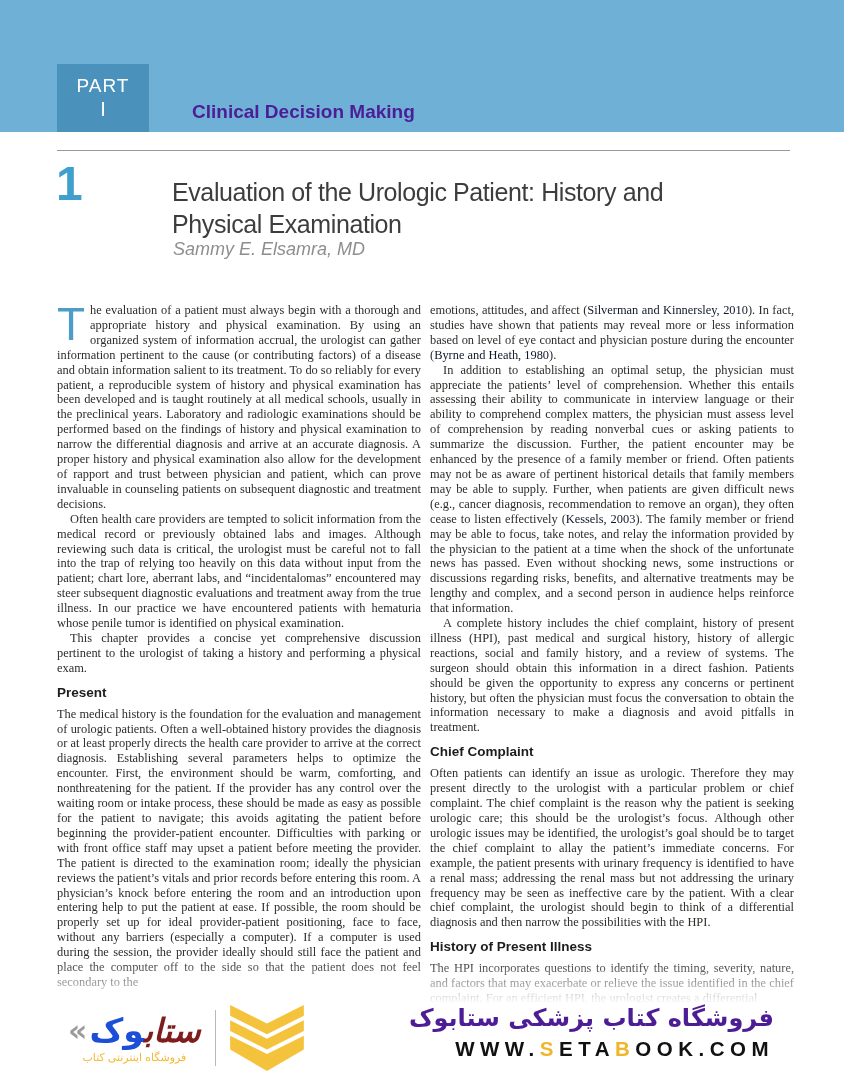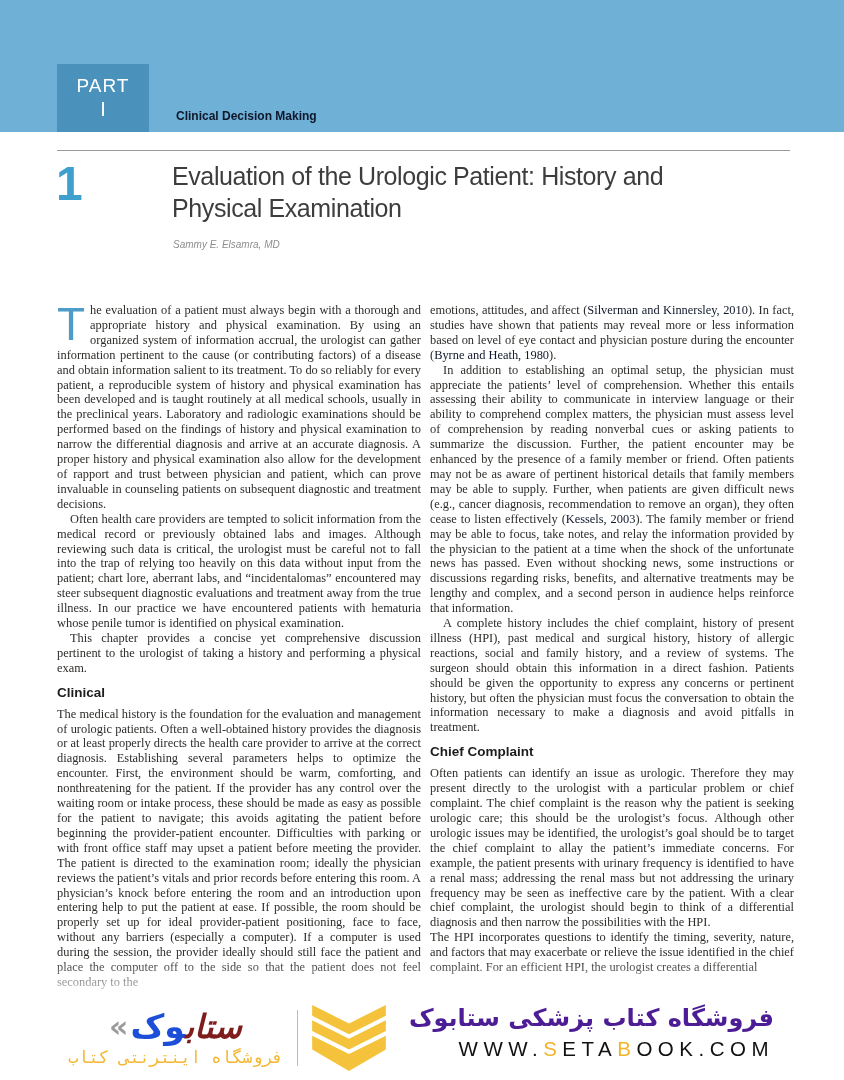--- a/index.html
+++ b/index.html
@@ -10,37 +10,37 @@
   
   .banner{position:absolute;top:0;left:0;width:844px;height:132px;background:#6FB0D7;}
   .part-box{
     position:absolute;left:57px;top:64px;width:92px;height:68px;background:#4A92BC;
     display:flex;flex-direction:column;align-items:center;justify-content:center;
     color:#ffffff;font-family:"Liberation Sans",sans-serif;
   }
   .part-label{font-size:19px;letter-spacing:1px;line-height:22px;}
   .part-numeral{font-size:20px;line-height:24px;}
   .banner-title{
-    position:absolute;left:176px;bottom:9px;color:#0f172a;
-    font-family:"Liberation Sans",sans-serif;font-weight:bold;font-size:12px;
+    position:absolute;left:192px;bottom:9px;color:#4c1d95;
+    font-family:"Liberation Sans",sans-serif;font-weight:bold;font-size:19px;
   }
   
   .rule{position:absolute;top:150px;left:57px;width:733px;height:1px;background:#9a9a9a;}
   .chapter-number{
     position:absolute;left:56px;top:160px;color:#3FA0CE;
     font-family:"Liberation Sans",sans-serif;font-weight:bold;font-size:48px;line-height:48px;
   }
   .chapter-title{
-    position:absolute;left:172px;top:160px;max-width:560px;color:#3d3d3d;
+    position:absolute;left:172px;top:176px;max-width:560px;color:#3d3d3d;
     font-family:"Liberation Sans",sans-serif;font-size:25px;line-height:32px;
     letter-spacing:-0.4px;font-weight:normal;
   }
   .chapter-author{
     position:absolute;left:173px;top:239px;color:#8e8e8e;
-    font-family:"Liberation Sans",sans-serif;font-style:italic;font-size:10px;
+    font-family:"Liberation Sans",sans-serif;font-style:italic;font-size:18px;
   }
   
   .columns{
     position:absolute;top:303px;left:57px;width:737px;display:flex;gap:9px;
   }
   .col{width:364px;text-align:justify;color:#2e2c29;font-size:12.4px;line-height:14.9px;}
   .body-p{margin:0;}
   .body-p.ind{text-indent:13px;}
   .dropcap{
     float:left;color:#4E9CC8;font-family:"Liberation Sans",sans-serif;
@@ -62,31 +62,31 @@
   }
   .footer{position:absolute;left:0;top:1003px;width:844px;height:77px;background:#ffffff;}
   .logo-group{position:absolute;left:68px;top:2px;display:flex;align-items:center;}
   .logo-word-wrap{display:flex;flex-direction:column;align-items:center;}
   .logo-word{display:flex;align-items:center;font-family:"DejaVu Sans",sans-serif;
     font-weight:bold;font-size:33px;line-height:36px;}
   .angle-mark{color:#9b9b9b;font-size:30px;margin-right:2px;}
   .lg-gray{color:#1d4ed8;}
   .lg-gold{color:#7f1d1d;font-style:italic;}
   .logo-tagline{
-    font-family:Liberation Mono, monospace;font-size:17px;color:#F5B731;margin-top:2px;
+    font-family:Liberation Sans, sans-serif;font-size:11px;color:#F5B731;margin-top:2px;
   }
   .logo-divider{width:1px;height:56px;background:#b9b9b9;margin:0 12px 0 14px;}
   .emblem{display:block;}
   .store-group{position:absolute;right:70px;top:0;text-align:right;}
   .store-title{
     font-family:"DejaVu Sans",sans-serif;font-weight:bold;font-size:24px;
     color:#4c1d95;line-height:30px;direction:rtl;
   }
   .website{
-    margin-top:4px;font-family:"Liberation Sans",sans-serif;font-weight:normal;
+    margin-top:4px;font-family:"Liberation Sans",sans-serif;font-weight:bold;
     font-size:20.5px;letter-spacing:5.5px;color:#111111;white-space:nowrap;
   }
   .website .gold{color:#F2B52A;}
 </style>
 </head>
 <body>
 
 <div class="page">
 
   <div class="banner">
@@ -100,29 +100,30 @@
   <div class="rule"></div>
   <div class="chapter-number">1</div>
   <div class="chapter-title">Evaluation of the Urologic Patient: History and Physical Examination</div>
   <div class="chapter-author">Sammy E. Elsamra, MD</div>
 
   <div class="columns">
     <div class="col" id="left-col">
         <p class="body-p"><span class="dropcap">T</span>he evaluation of a patient must always begin with a thorough and appropriate history and physical examination. By using an organized system of information accrual, the urologist can gather information pertinent to the cause (or contributing factors) of a disease and obtain information salient to its treatment. To do so reliably for every patient, a reproducible system of history and physical examination has been developed and is taught routinely at all medical schools, usually in the preclinical years. Laboratory and radiologic examinations should be performed based on the findings of history and physical examination to narrow the differential diagnosis and arrive at an accurate diagnosis. A proper history and physical examination also allow for the development of rapport and trust between physician and patient, which can prove invaluable in counseling patients on subsequent diagnostic and treatment decisions.</p>
         <p class="body-p ind">Often health care providers are tempted to solicit information from the medical record or previously obtained labs and images. Although reviewing such data is critical, the urologist must be careful not to fall into the trap of relying too heavily on this data without input from the patient; chart lore, aberrant labs, and “incidentalomas” encountered may steer subsequent diagnostic evaluations and treatment away from the true illness. In our practice we have encountered patients with hematuria whose penile tumor is identified on physical examination.</p>
         <p class="body-p ind">This chapter provides a concise yet comprehensive discussion pertinent to the urologist of taking a history and performing a physical exam.</p>
-        <h3 class="sub-h">Clinical</h3>
+        <h3 class="sub-h">Present</h3>
         <p class="body-p">The medical history is the foundation for the evaluation and management of urologic patients. Often a well-obtained history provides the diagnosis or at least properly directs the health care provider to arrive at the correct diagnosis. Establishing several parameters helps to optimize the encounter. First, the environment should be warm, comforting, and nonthreatening for the patient. If the provider has any control over the waiting room or intake process, these should be made as easy as possible for the patient to navigate; this avoids agitating the patient before beginning the provider-patient encounter. Difficulties with parking or with front office staff may upset a patient before meeting the provider. The patient is directed to the examination room; ideally the physician reviews the patient’s vitals and prior records before entering this room. A physician’s knock before entering the room and an introduction upon entering help to put the patient at ease. If possible, the room should be properly set up for ideal provider-patient positioning, face to face, without any barriers (especially a computer). If a computer is used during the session, the provider ideally should still face the patient and place the computer off to the side so that the patient does not feel secondary to the</p>
       </div>
     <div class="col" id="right-col">
         <p class="body-p">emotions, attitudes, and affect (<span class="cite">Silverman and Kinnersley, 2010</span>). In fact, studies have shown that patients may reveal more or less information based on level of eye contact and physician posture during the encounter (<span class="cite">Byrne and Heath, 1980</span>).</p>
         <p class="body-p ind">In addition to establishing an optimal setup, the physician must appreciate the patients’ level of comprehension. Whether this entails assessing their ability to communicate in interview language or their ability to comprehend complex matters, the physician must assess level of comprehension by reading nonverbal cues or asking patients to summarize the discussion. Further, the patient encounter may be enhanced by the presence of a family member or friend. Often patients may not be as aware of pertinent historical details that family members may be able to supply. Further, when patients are given difficult news (e.g., cancer diagnosis, recommendation to remove an organ), they often cease to listen effectively (<span class="cite">Kessels, 2003</span>). The family member or friend may be able to focus, take notes, and relay the information provided by the physician to the patient at a time when the shock of the unfortunate news has passed. Even without shocking news, some instructions or discussions regarding risks, benefits, and alternative treatments may be lengthy and complex, and a second person in audience helps reinforce that information.</p>
         <p class="body-p ind">A complete history includes the chief complaint, history of present illness (HPI), past medical and surgical history, history of allergic reactions, social and family history, and a review of systems. The surgeon should obtain this information in a direct fashion. Patients should be given the opportunity to express any concerns or pertinent history, but often the physician must focus the conversation to obtain the information necessary to make a diagnosis and avoid pitfalls in treatment.</p>
         <h3 class="sub-h">Chief Complaint</h3>
         <p class="body-p">Often patients can identify an issue as urologic. Therefore they may present directly to the urologist with a particular problem or chief complaint. The chief complaint is the reason why the patient is seeking urologic care; this should be the urologist’s focus. Although other urologic issues may be identified, the urologist’s goal should be to target the chief complaint to allay the patient’s immediate concerns. For example, the patient presents with urinary frequency is identified to have a renal mass; addressing the renal mass but not addressing the urinary frequency may be seen as ineffective care by the patient. With a clear chief complaint, the urologist should begin to think of a differential diagnosis and then narrow the possibilities with the HPI.</p>
+        <h3 class="sub-h">History of Present Illness</h3>
         <p class="body-p">The HPI incorporates questions to identify the timing, severity, nature, and factors that may exacerbate or relieve the issue identified in the chief complaint. For an efficient HPI, the urologist creates a differential</p>
       </div>
   </div>
 
   <div class="fade"></div>
 
   <div class="footer">
     <div class="logo-group">
       <div class="logo-word-wrap">
         <div class="logo-word">

